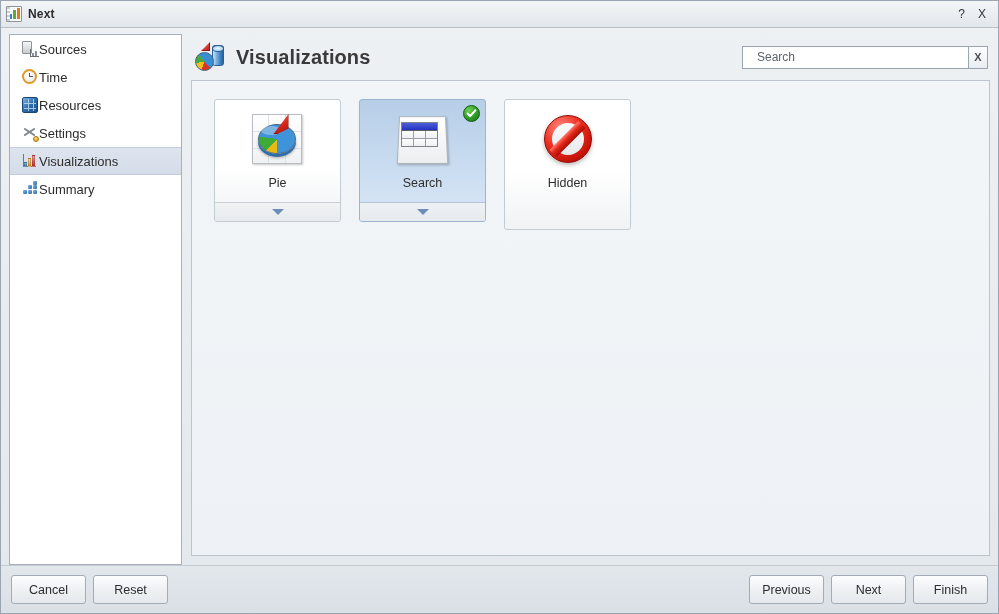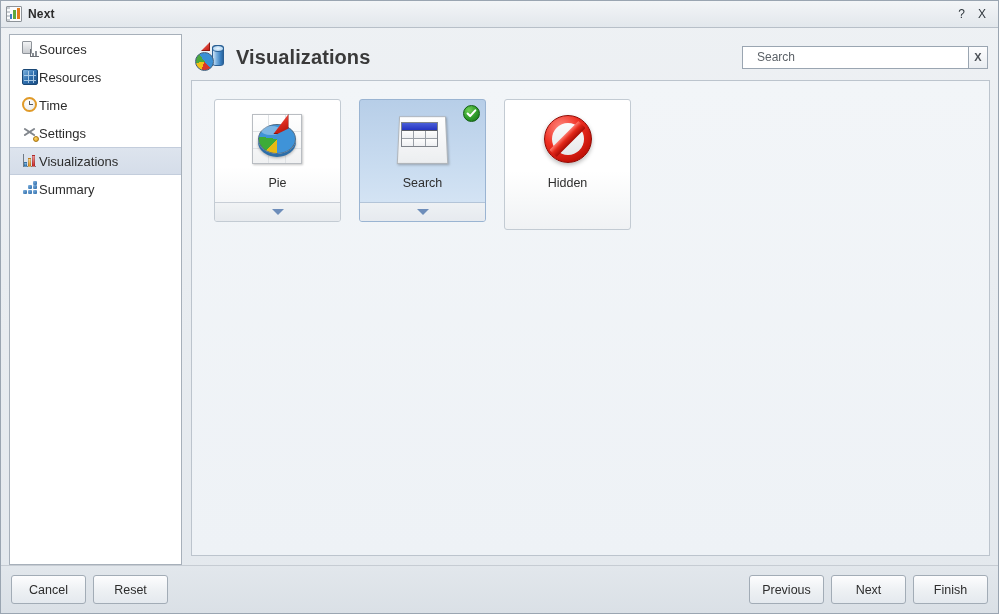--- a/index.html
+++ b/index.html
@@ -497,33 +497,33 @@
           <span class="box"></span>
             <span class="bars">
               <b></b>
               <b></b>
             </span>
         </span>
         <span>Sources</span>
       </div>
 
       <div class="nav-item">
-        <span class="nav-ico ico-resources">
-          <span class="cube"></span>
-        </span>
-        <span>Resources</span>
-      </div>
-
-      <div class="nav-item">
         <span class="nav-ico ico-time">
           <span class="clock"></span>
             <span class="hand-h"></span>
             <span class="hand-m"></span>
         </span>
         <span>Time</span>
+      </div>
+
+      <div class="nav-item">
+        <span class="nav-ico ico-resources">
+          <span class="cube"></span>
+        </span>
+        <span>Resources</span>
       </div>
 
       <div class="nav-item">
         <span class="nav-ico ico-settings">
           <span class="blade1"></span>
             <span class="blade2"></span>
             <span class="knob"></span>
         </span>
         <span>Settings</span>
       </div>

